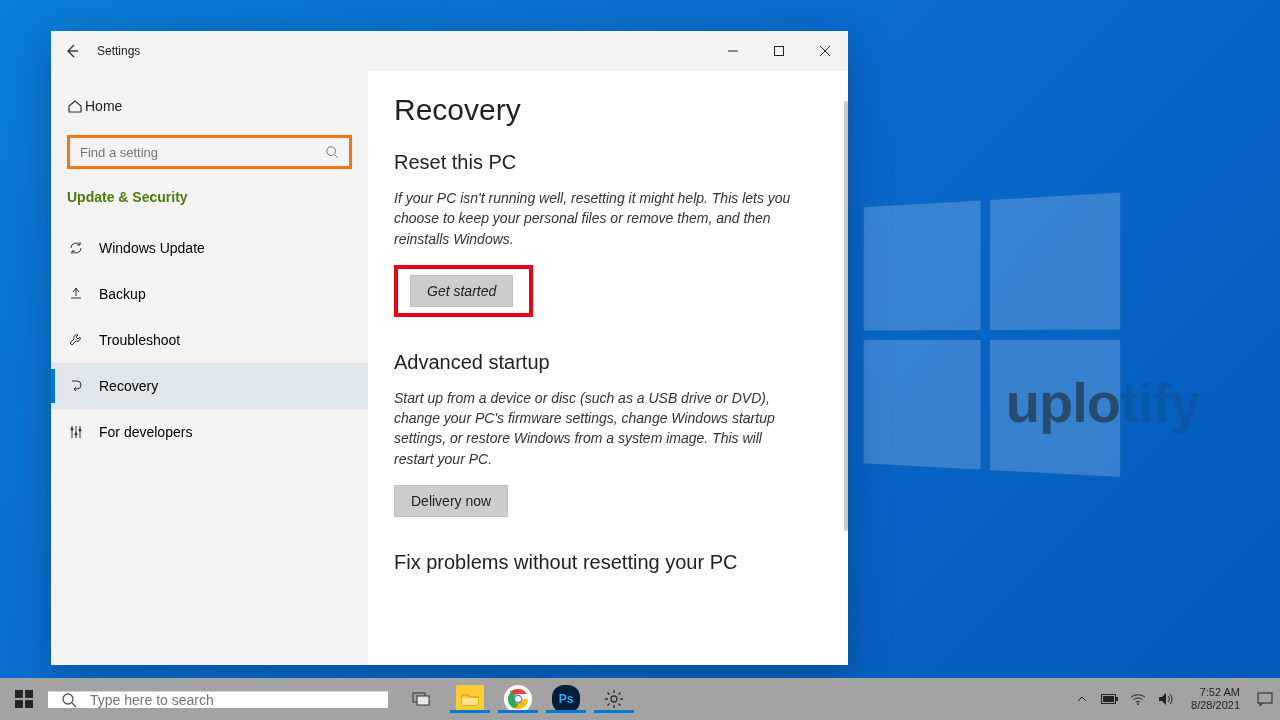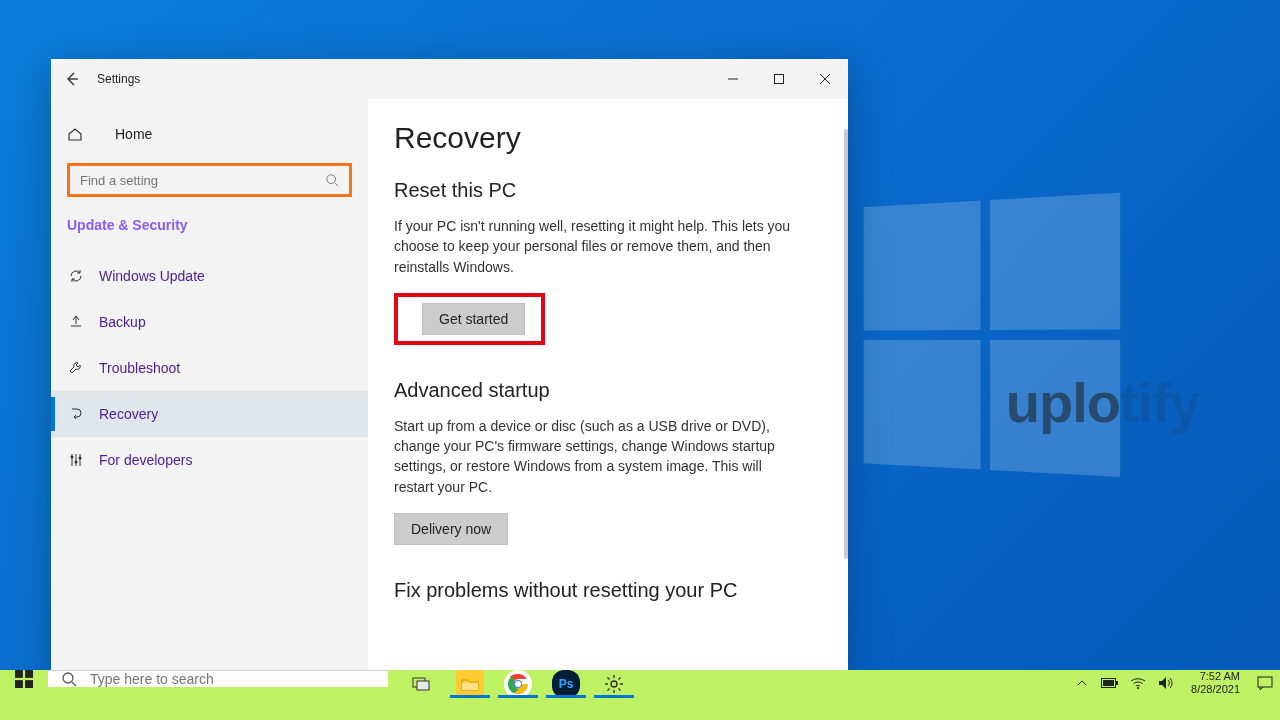--- a/index.html
+++ b/index.html
@@ -21,86 +21,86 @@
   .desktop-logo .q4 { left:140px; top:140px; width:130px; height:130px; }
   .watermark {
     position:absolute; right:80px; top:370px; font-size:56px; font-weight:600;
     color: rgba(30,46,60,0.65); letter-spacing:-1px; pointer-events:none;
   }
   .watermark .fade { opacity:0.25; }
 
   
   .window {
     position:absolute; left:51px; top:31px; width:797px; height:634px;
-    background:#fff; display:flex; flex-direction:column; box-shadow:0 10px 40px rgba(0,0,0,0.25);margin-top:28px;
+    background:#fff; display:flex; flex-direction:column; box-shadow:0 10px 40px rgba(0,0,0,0.25);
   }
   .titlebar {
     height:40px; display:flex; align-items:center; background:#f3f3f3;
   }
   .titlebar .back {
     width:42px; height:40px; display:flex; align-items:center; justify-content:center; cursor:pointer;
   }
   .titlebar .title { font-size:12px; color:#222; margin-left:4px; }
   .titlebar .spacer { flex:1; }
   .winbtn {
     width:46px; height:40px; display:flex; align-items:center; justify-content:center;
     cursor:pointer; font-size:12px; color:#222;
   }
 
   .body { flex:1; display:flex; overflow:hidden; }
   .sidebar {
     width:317px; background:#f3f3f3; padding:14px 0 0 0; display:flex; flex-direction:column;
   }
   .home-row {
-    display:flex; align-items:center; height:42px; padding:0 16px; gap:32px; cursor:pointer;
+    display:flex; align-items:center; height:42px; padding:0 16px; gap:2px; cursor:pointer;
     font-size:14px; color:#222;
   }
   .search-wrap { padding:8px 16px 10px 16px; }
   .search {
     width:100%; height:34px; border:3px solid #f97316; background:#f3f3f3;
     display:flex; align-items:center; padding:0 10px; gap:8px;
   }
   .search input {
     flex:1; border:none; outline:none; background:transparent; font-size:13px; color:#555;
   }
   .category {
-    padding:10px 16px 14px 16px; font-size:14px; font-weight:600; color:#8b5cf6;
+    padding:10px 16px 14px 16px; font-size:14px; font-weight:600; color:#4d7c0f;
   }
   .nav { display:flex; flex-direction:column; padding-top:6px; }
   .nav-item {
     display:flex; align-items:center; height:46px; padding:0 16px; gap:14px;
-    font-size:14px; color:#4c1d95; cursor:pointer; position:relative;
+    font-size:14px; color:#000000; cursor:pointer; position:relative;
   }
   .nav-item .ic { width:18px; height:18px; display:flex; align-items:center; justify-content:center; color:#333;}
   .nav-item.selected { background:#dfe6ec; }
   .nav-item.selected::before {
     content:""; position:absolute; left:0; top:6px; bottom:6px; width:4px; background:#0078d4;
   }
 
   .content {
     flex:1; background:#fff; padding:22px 26px 0 26px; overflow:hidden; position:relative;
   }
   .content .scroll { position:absolute; right:0; top:30px; width:4px; height:430px; background:#c9c9c9; border-radius:2px;}
   h1.page { font-size:30px; font-weight:400; color:#222; margin-bottom:24px;}
   h2.sect { font-size:20px; font-weight:400; color:#222; margin-bottom:14px;}
-  p.desc { font-size:14px; color:#333; line-height:1.45; max-width:410px; margin-bottom:16px;}
+  p.desc { font-size:14px; color:#333; line-height:1.45; max-width:410px; margin-bottom:16px;font-style:italic;}
   .btn {
     display:inline-block; background:#ccc; color:#222; font-size:14px;
     padding:7px 16px; cursor:pointer; border:1px solid #bfbfbf;
   }
   .highlight-box {
-    display:inline-block; border:4px solid #e30613; padding:6px 16px 6px 24px;
+    display:inline-block; border:4px solid #e30613; padding:6px 16px 6px 12px;font-style:italic;
   }
   .section { margin-bottom:34px; }
   a.link { color:#0067c0; font-size:14px; text-decoration:none; cursor:pointer; }
 
   
   .taskbar {
-    position:absolute; left:0; right:0; bottom:0; height:50px; background:#bef264;
-    display:flex; align-items:flex-start;
+    position:absolute; left:0; right:0; bottom:0; height:42px; background:#a3a3a3;
+    display:flex; align-items:center;
   }
   .start {
     width:48px; display:flex; align-items:center; justify-content:center; cursor:pointer;
   }
   .start svg { width:18px; height:18px; }
   .searchbar {
     flex:0 0 340px; display:flex; align-items:center; background:#fff; margin:0;
     border-top:1px solid #d0d0d0;
   }
   .searchbar .mag { width:42px; display:flex; align-items:center; justify-content:center; color:#555;}

